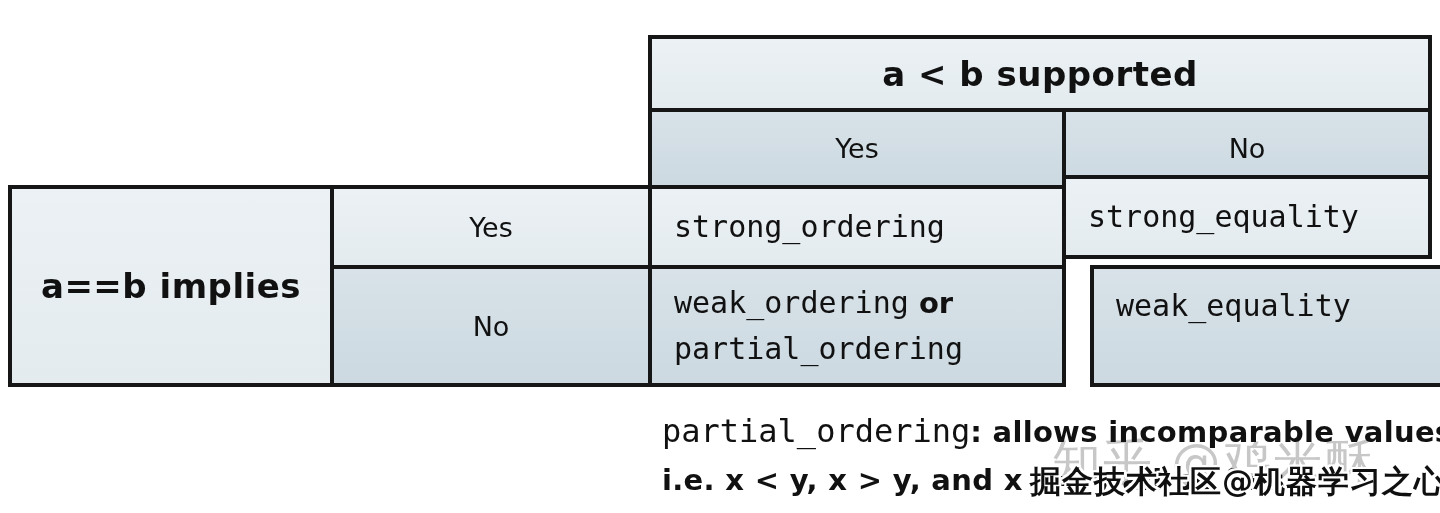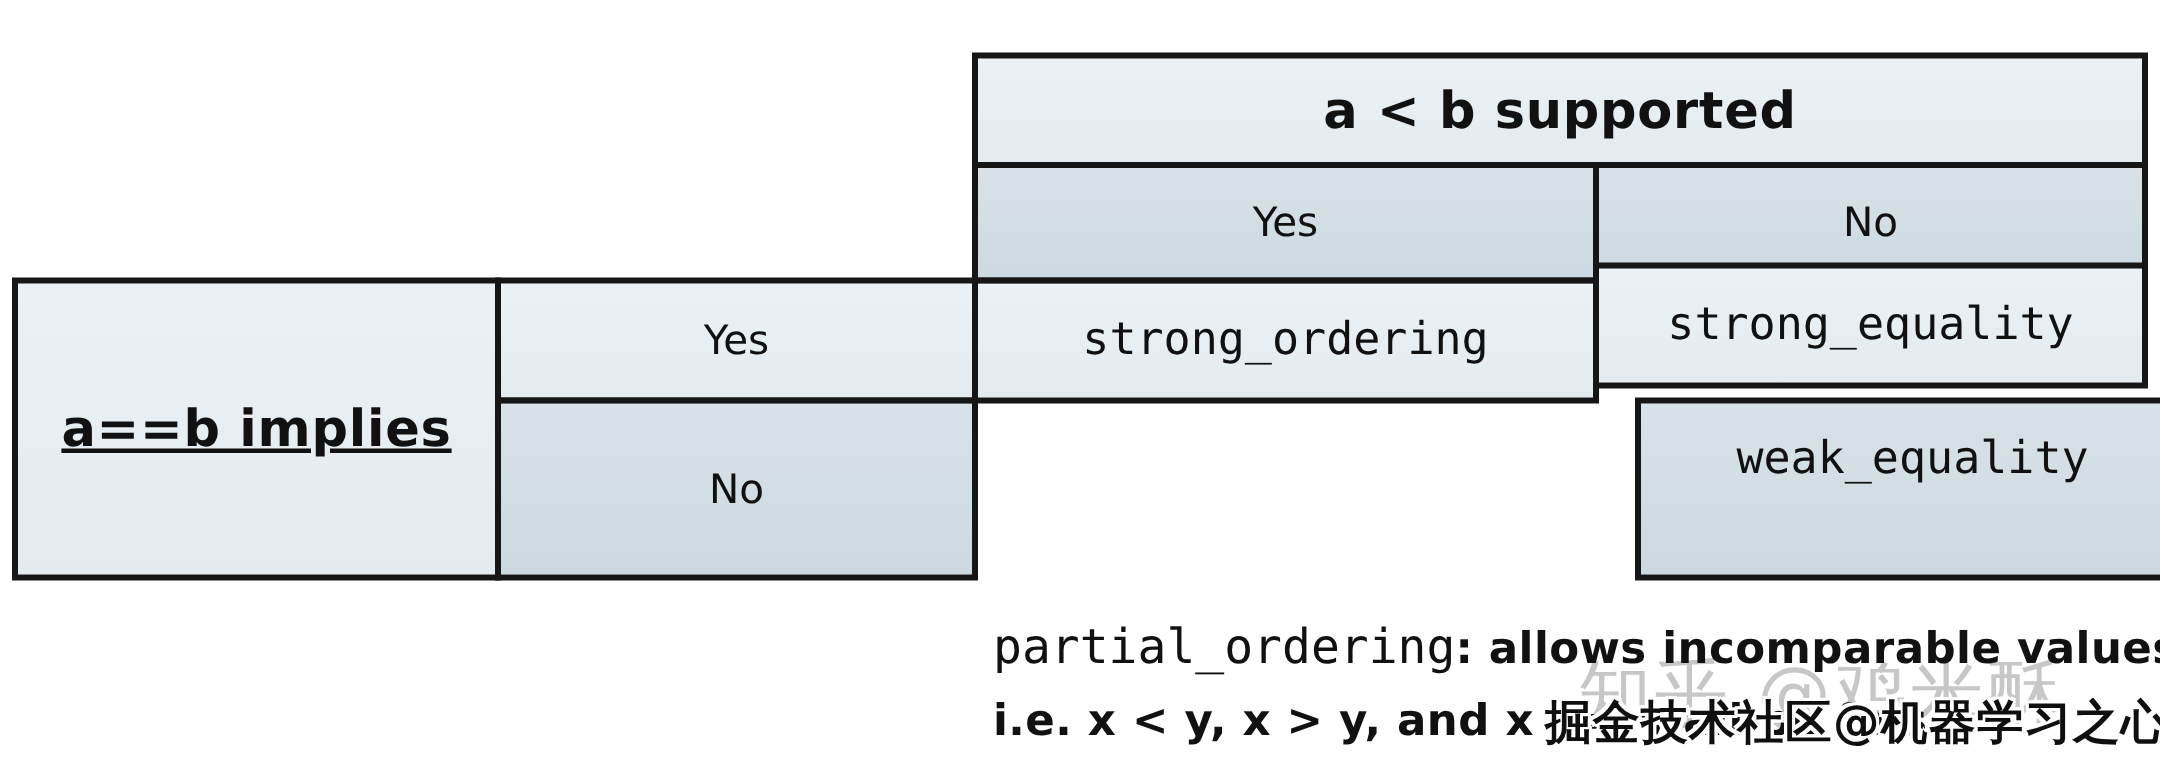--- a/index.html
+++ b/index.html
@@ -36,21 +36,22 @@
     letter-spacing: 0.5px;
   }
   .yesno {
     font-weight: 400;
     font-size: 27px;
   }
   .mono {
     font-family: "DejaVu Sans Mono", "Liberation Mono", monospace;
   }
   .mono-cell {
-    justify-content: center;
+    justify-content: flex-start;
+    padding-left: 22px;
     font-size: 30px;
     line-height: 46px;
   }
   .top-align {
     align-items: flex-start;
     padding-top: 14px;
     margin-left: 28px;
   }
   .rowhead-title {
     text-align: center;
@@ -110,21 +111,21 @@
       -2px  0   0 #ffffff, 2px  0   0 #ffffff;
     letter-spacing: 1px;
     white-space: nowrap;
   }
 </style>
 </head>
 <body>
 
 <div class="page">
 
-  <div class="cell light rowhead-title hdr-bold" style="left:8px; top:185px; width:326px; height:202px;text-decoration:underline;">
+  <div class="cell light rowhead-title hdr-bold" style="left:8px; top:185px; width:326px; height:202px;">
     <div>
       <div>a==b implies</div>
     </div>
   </div>
 
   <div class="cell light yesno" style="left:330px; top:185px; width:322px; height:84px;">
     <span>Yes</span>
   </div>
 
   <div class="cell dark yesno" style="left:330px; top:265px; width:322px; height:122px;">
@@ -144,20 +145,26 @@
   </div>
 
   <div class="cell light mono mono-cell" style="left:648px; top:185px; width:418px; height:84px;">
     <span>strong_ordering</span>
   </div>
 
   <div class="cell light mono mono-cell" style="left:1062px; top:175px; width:370px; height:84px;">
     <span>strong_equality</span>
   </div>
 
+  <div class="cell dark mono mono-cell" style="left:648px; top:265px; width:418px; height:122px;">
+    <div>
+      <span>weak_ordering</span><span class="conj"> or</span><br>
+      <span>partial_ordering</span>
+    </div>
+  </div>
 
   <div class="cell dark mono mono-cell top-align" style="left:1062px; top:265px; width:370px; height:122px;">
     <span>weak_equality</span>
   </div>
 
   <div class="caption">
     <div class="cap-line1">
       <span class="mono cap-term">partial_ordering</span><span class="cap-sans">: allows incomparable values,</span>
     </div>
     <div class="cap-line2 cap-sans">i.e. x &lt; y, x &gt; y, and x == y all be false</div>

